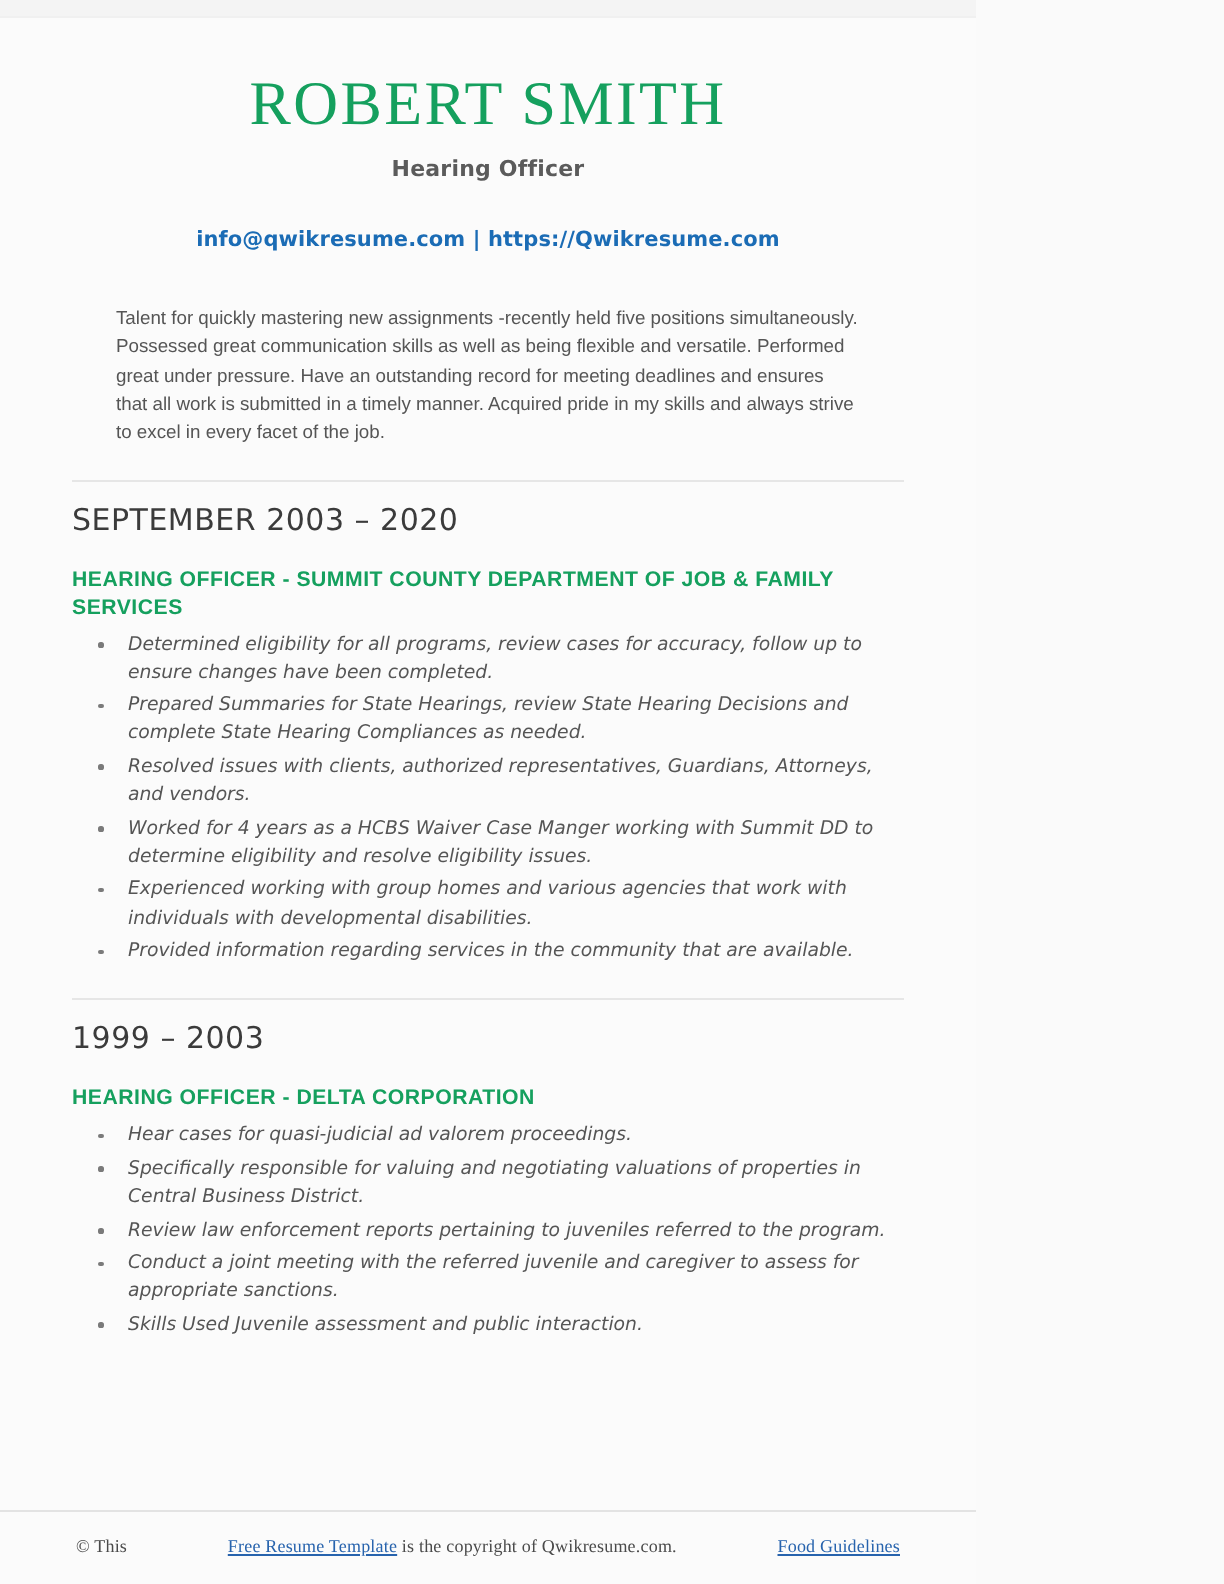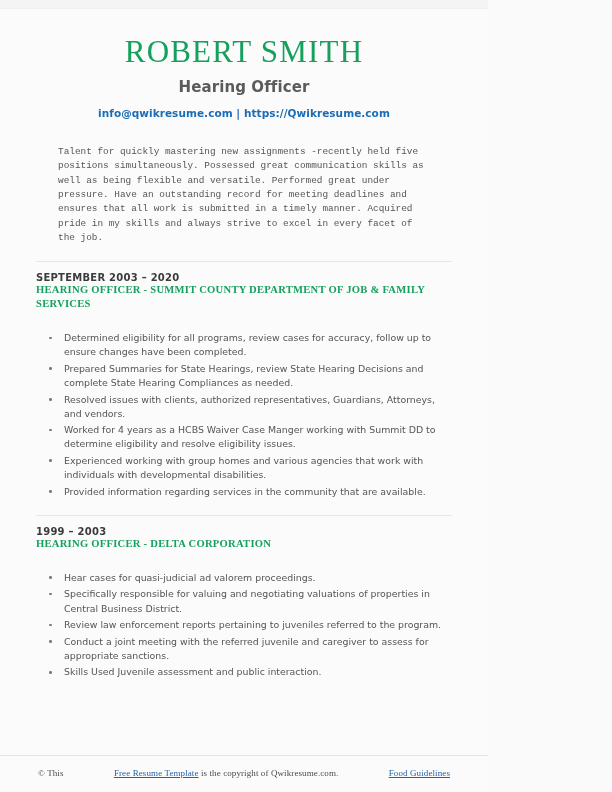--- a/index.html
+++ b/index.html
@@ -44,78 +44,79 @@
     font-size: 31px;
     letter-spacing: 1.2px;
     color: #15a05e;
     margin: 27px 0 0 0;
     font-weight: normal;
     line-height: 1.1;
   }
   .job-title {
     text-align: center;
     font-family: "DejaVu Sans", sans-serif;
-    font-size: 15px;
+    font-size: 11px;
     font-weight: bold;
     color: #5b5b5b;
     margin-top: 9px;
     letter-spacing: 0.1px;
   }
   .contact {
     text-align: center;
     font-family: "DejaVu Sans", sans-serif;
     font-size: 10.5px;
     font-weight: bold;
     color: #1b6cb5;
-    margin-top: 11px;
+    margin-top: 23px;
     letter-spacing: 0.05px;
   }
 
   
   .summary {
     margin: 26px 22px 0 22px;
-    font-family: Liberation Mono, monospace;
+    font-family: Liberation Sans, sans-serif;
     font-size: 9.4px;
     line-height: 1.52;
     color: #555555;
     text-align: left;
   }
 
   
   .divider {
     border: 0;
     border-top: 1px solid #e6e6e6;
     margin: 16px 0 0 0;
     height: 0;
   }
 
   
   .exp-block {
     margin-top: 10px;
   }
   .exp-dates {
     font-family: "DejaVu Sans", sans-serif;
-    font-size: 10px;
-    font-weight: bold;
+    font-size: 15px;
+    font-weight: normal;
     color: #3b3b3b;
     letter-spacing: 0.25px;
   }
   .exp-heading {
-    font-family: Liberation Serif, serif;
+    font-family: Liberation Sans, sans-serif;
     font-size: 10.6px;
     font-weight: bold;
     color: #15a05e;
     letter-spacing: 0.25px;
-    margin-top: 0;
+    margin-top: 15px;
     line-height: 1.32;
   }
   ul.bullets {
     list-style: none;
-    margin: 20px 0 0 0;
+    margin: 4px 0 0 0;
     padding: 0;
+    font-style: italic;
   }
   ul.bullets li {
     position: relative;
     padding-left: 28px;
     font-family: "DejaVu Sans", sans-serif;
     font-size: 9.4px;
     line-height: 1.5;
     color: #555555;
     margin-bottom: 2.5px;
   }

